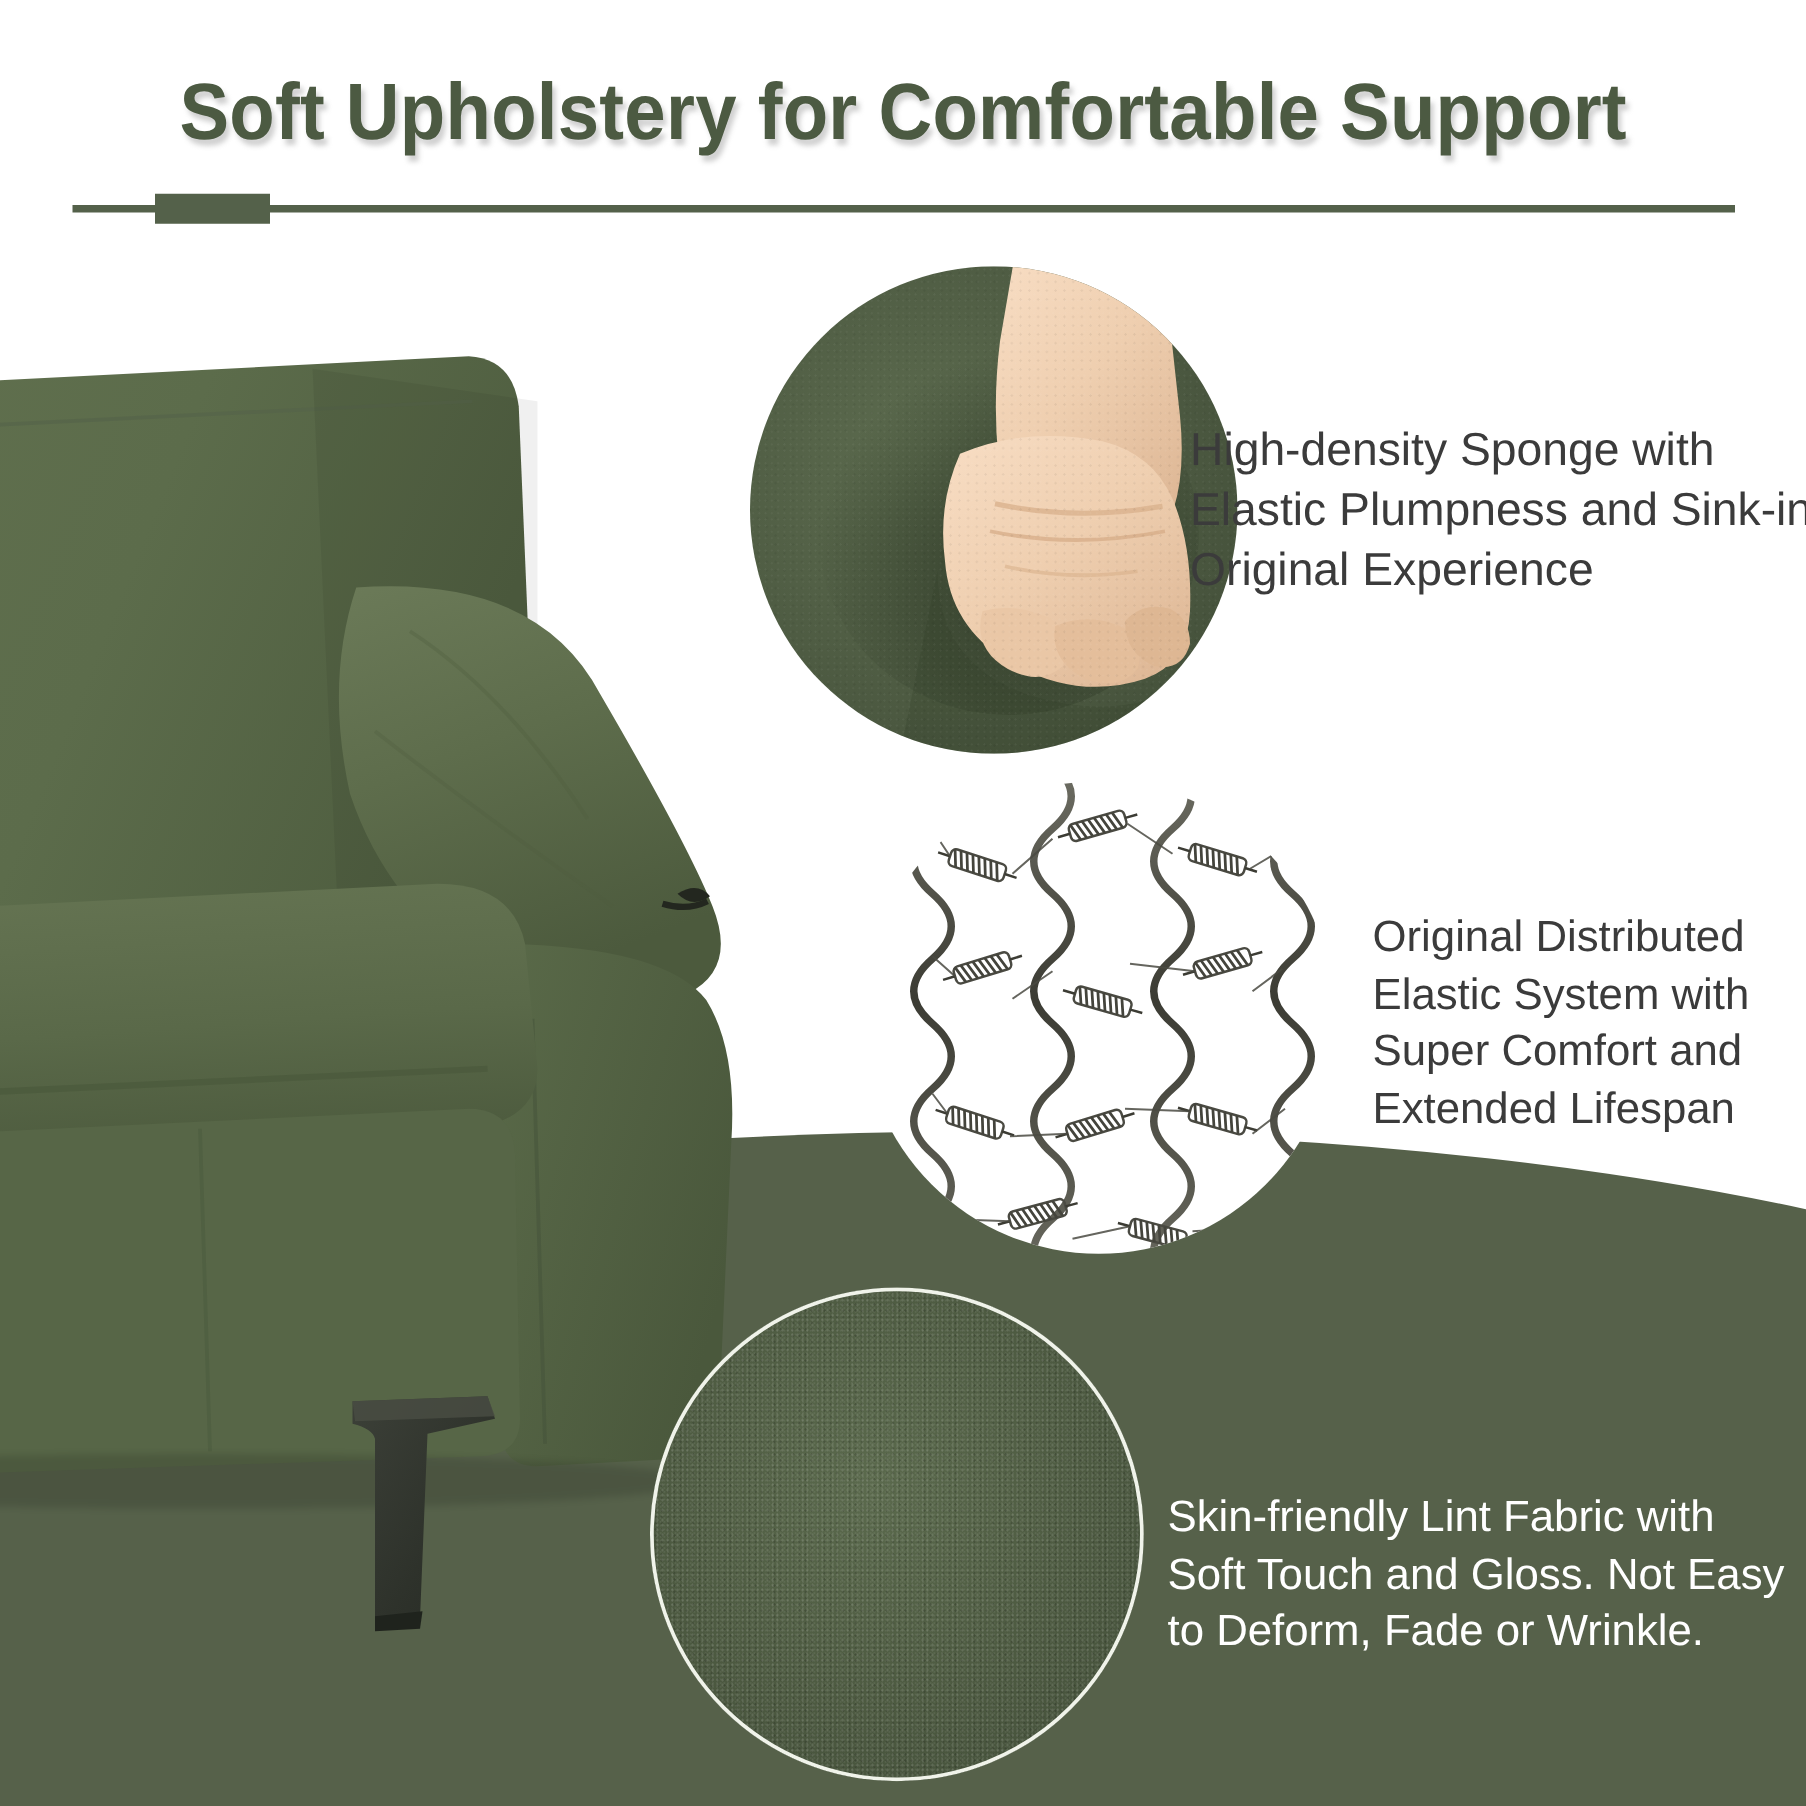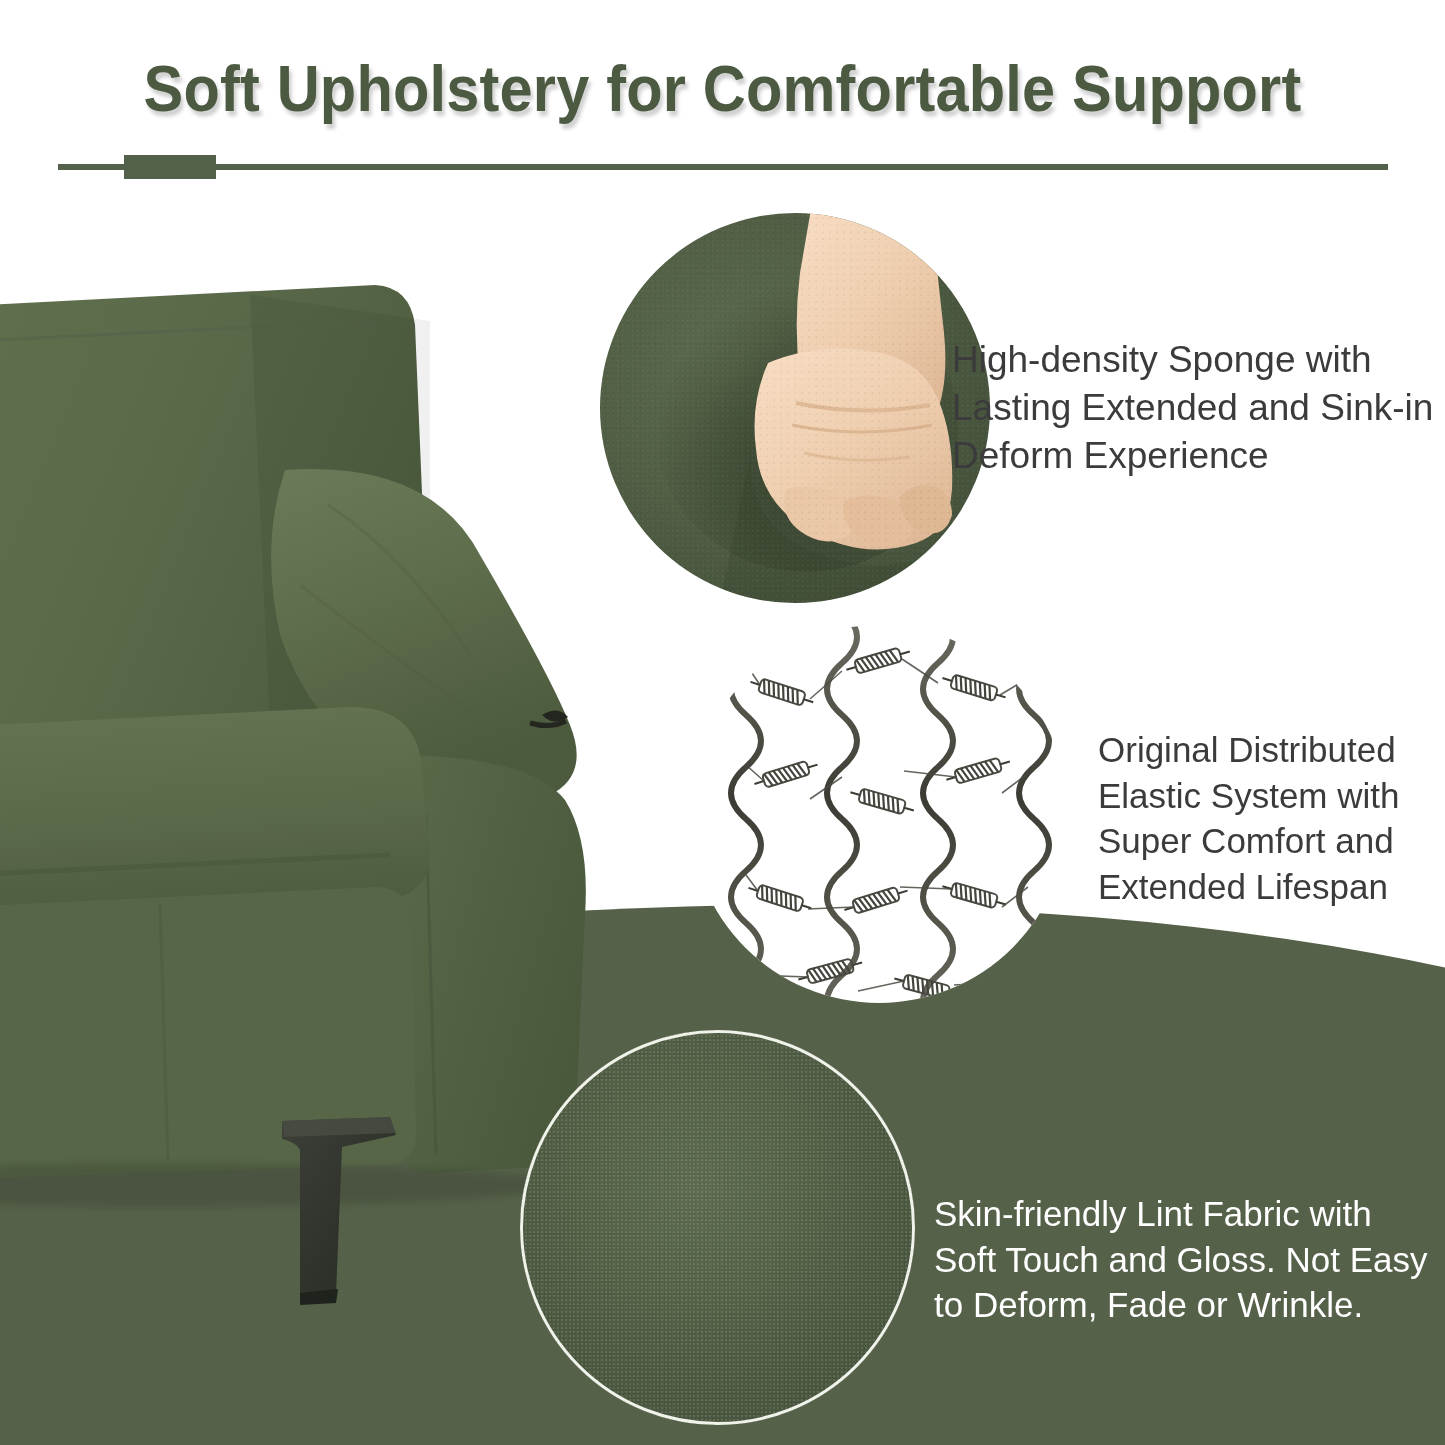--- a/index.html
+++ b/index.html
@@ -290,22 +290,22 @@
   </div>
 
   <div class="circle c-fabric">
     <div class="fab"></div>
     <div class="noise"></div>
     <div class="ring"></div>
   </div>
 
   <div class="callout-text t-dark t1">
     <div>High-density Sponge with</div>
-    <div>Lasting Extended and Sink-in</div>
-    <div>Deform Experience</div>
+    <div>Elastic Plumpness and Sink-in</div>
+    <div>Original Experience</div>
   </div>
 
   <div class="callout-text t-light t3">
     <div>Skin-friendly Lint Fabric with</div>
     <div>Soft Touch and Gloss. Not Easy</div>
     <div>to Deform, Fade or Wrinkle.</div>
   </div>
 
   <div class="callout-text t-dark t2">
     <div>Original Distributed</div>

